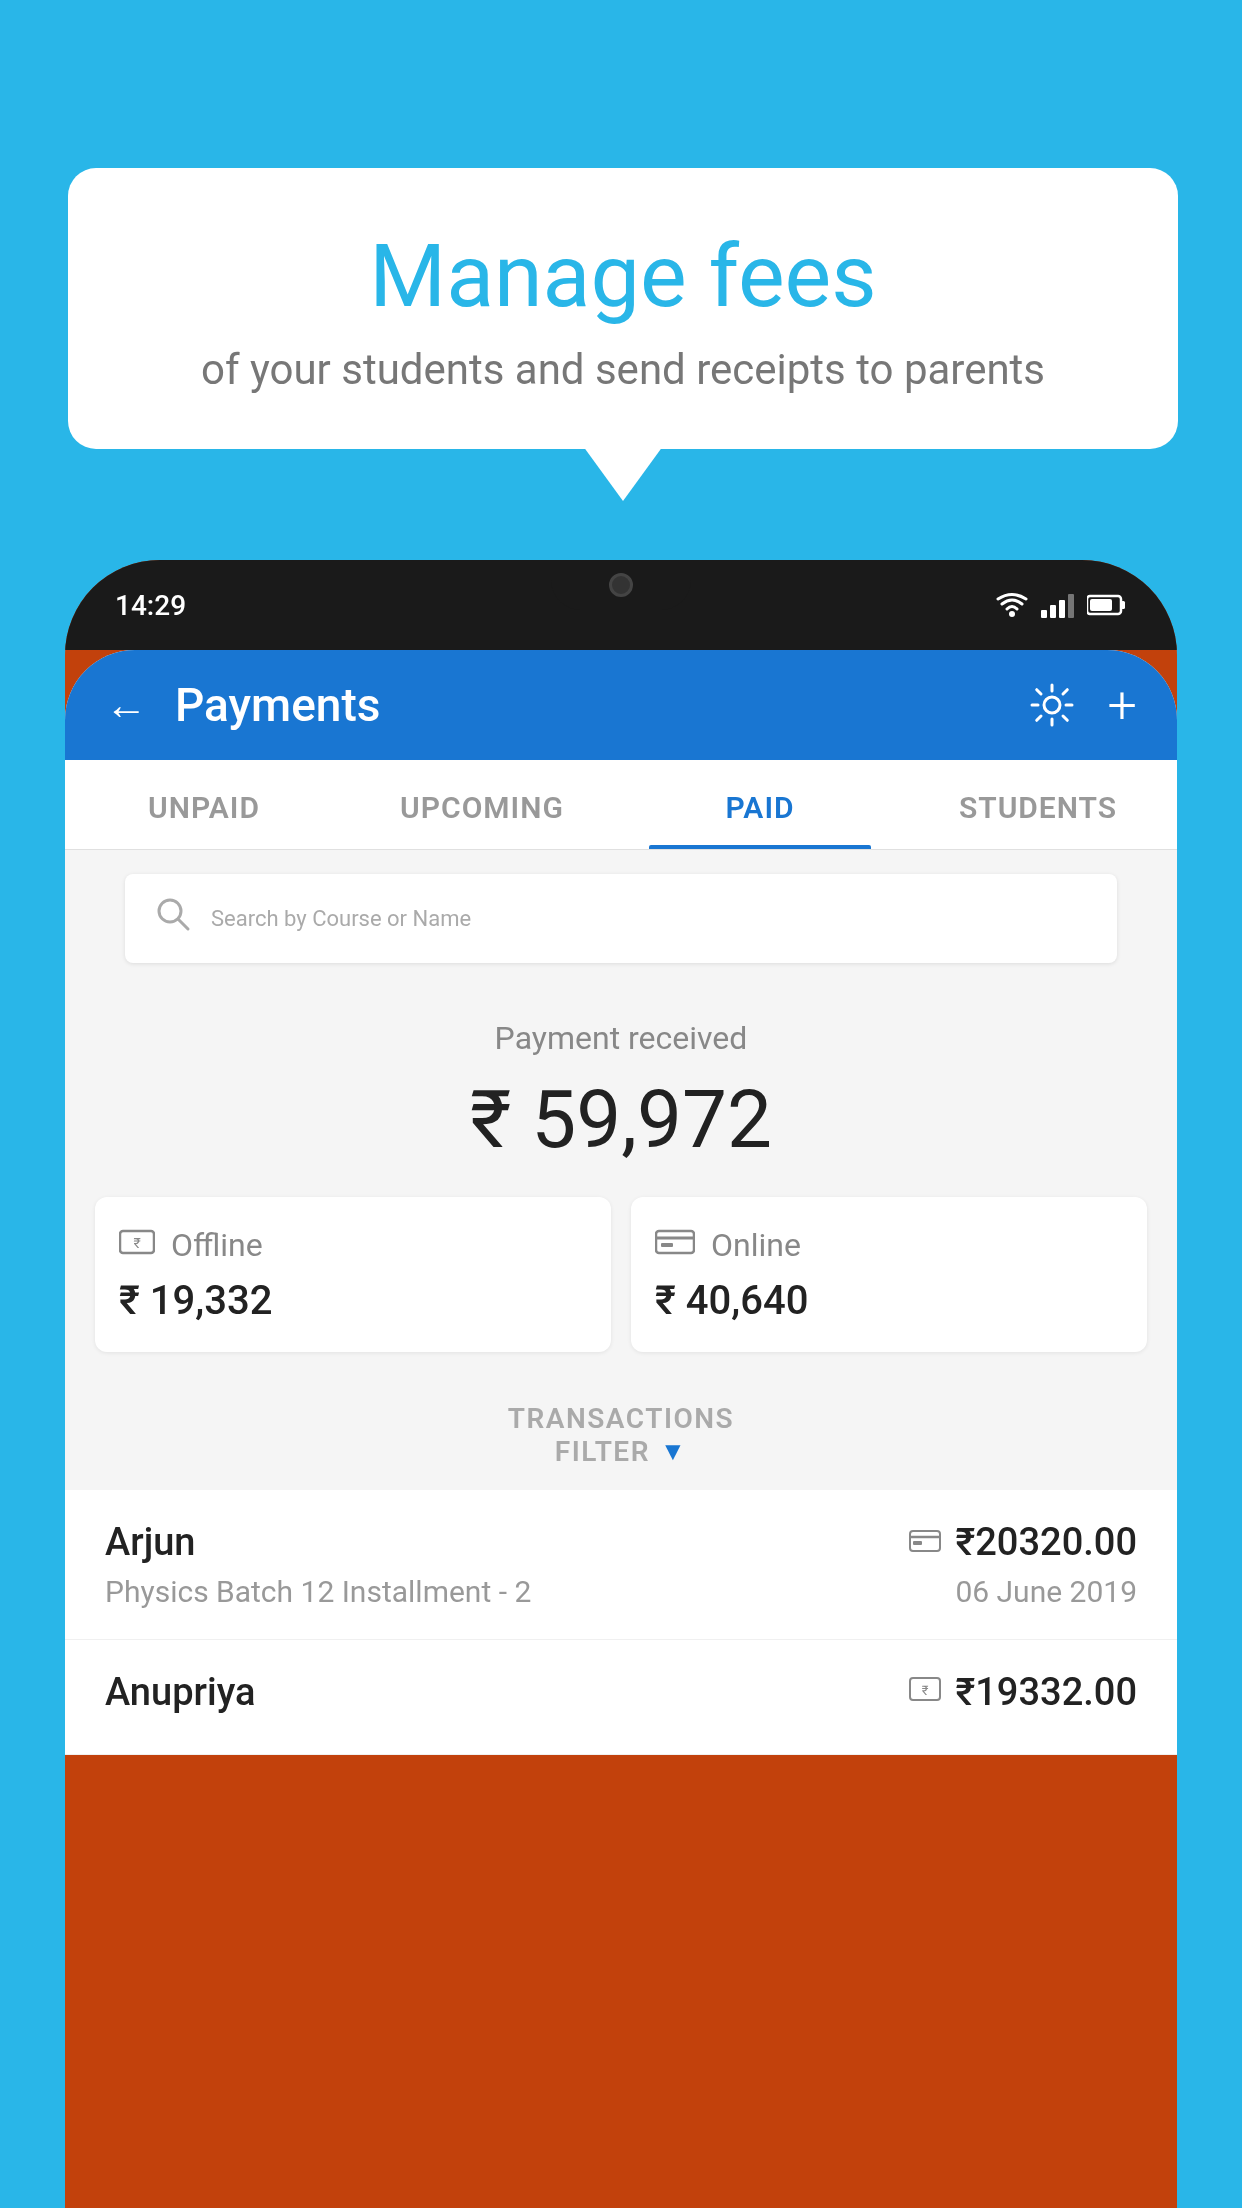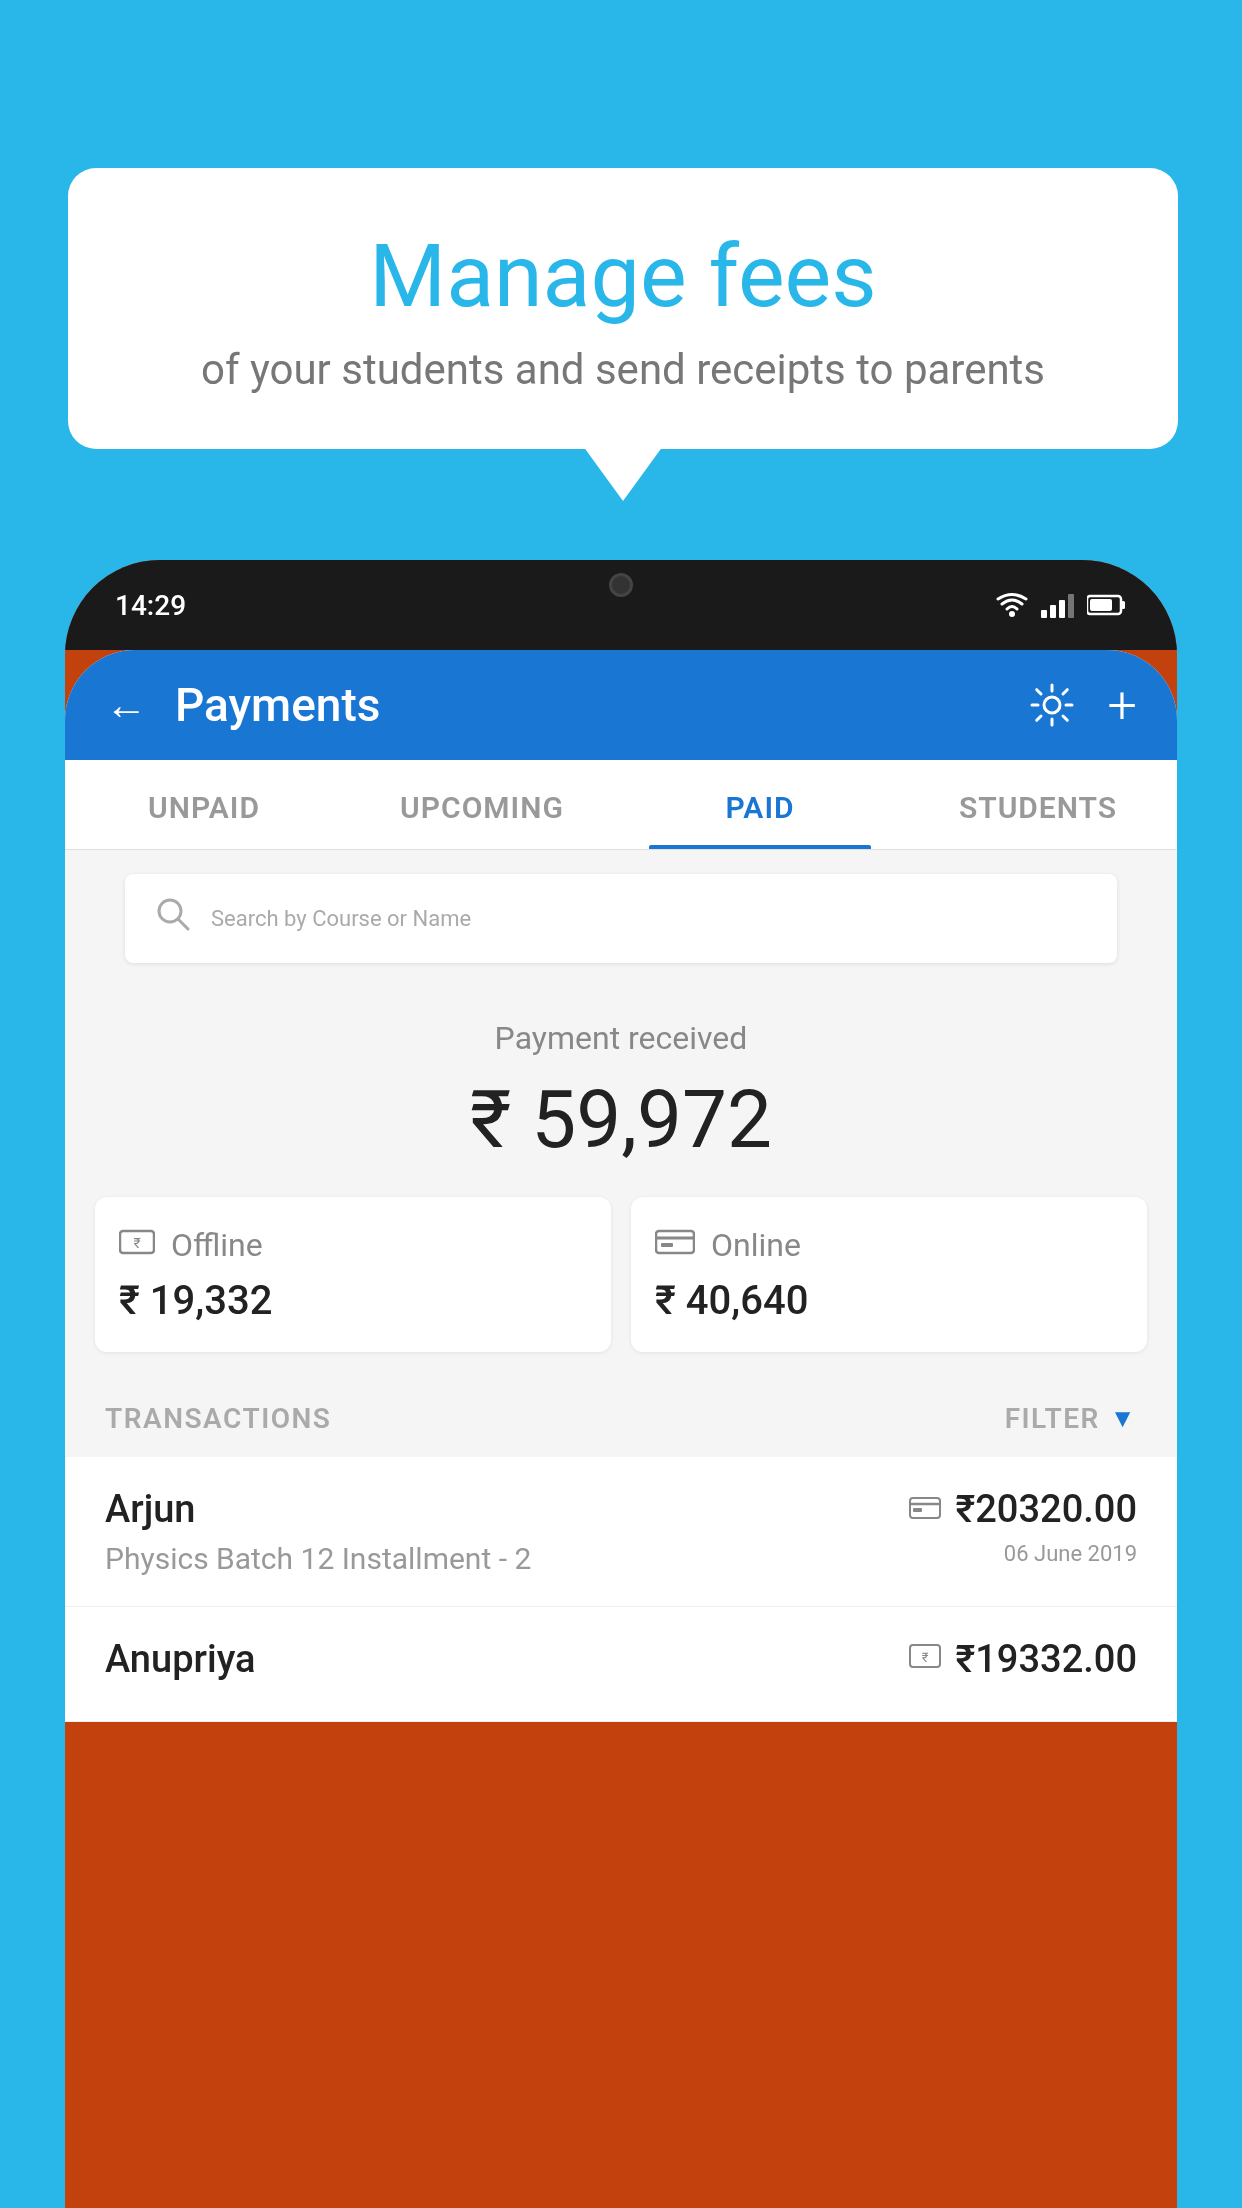--- a/index.html
+++ b/index.html
@@ -257,20 +257,21 @@
       color: #222;
     }
 
     
     .transactions-header {
       display: flex;
       align-items: center;
       justify-content: space-between;
       padding: 26px 40px 22px;
       background: #f5f5f5;
+      flex-direction: column;
     }
 
     .transactions-label {
       font-size: 28px;
       color: #aaa;
       font-weight: 600;
       letter-spacing: 1.5px;
     }
 
     .filter-btn {
@@ -330,21 +331,21 @@
       display: flex;
       justify-content: space-between;
     }
 
     .transaction-course {
       font-size: 30px;
       color: #999;
     }
 
     .transaction-date {
-      font-size: 22px;
+      font-size: 30px;
       color: #999;
     }
 
     
     .phone-screen {
       background: #f5f5f5;
       border-radius: 70px 70px 0 0;
       overflow: hidden;
       margin: 0;
     }

